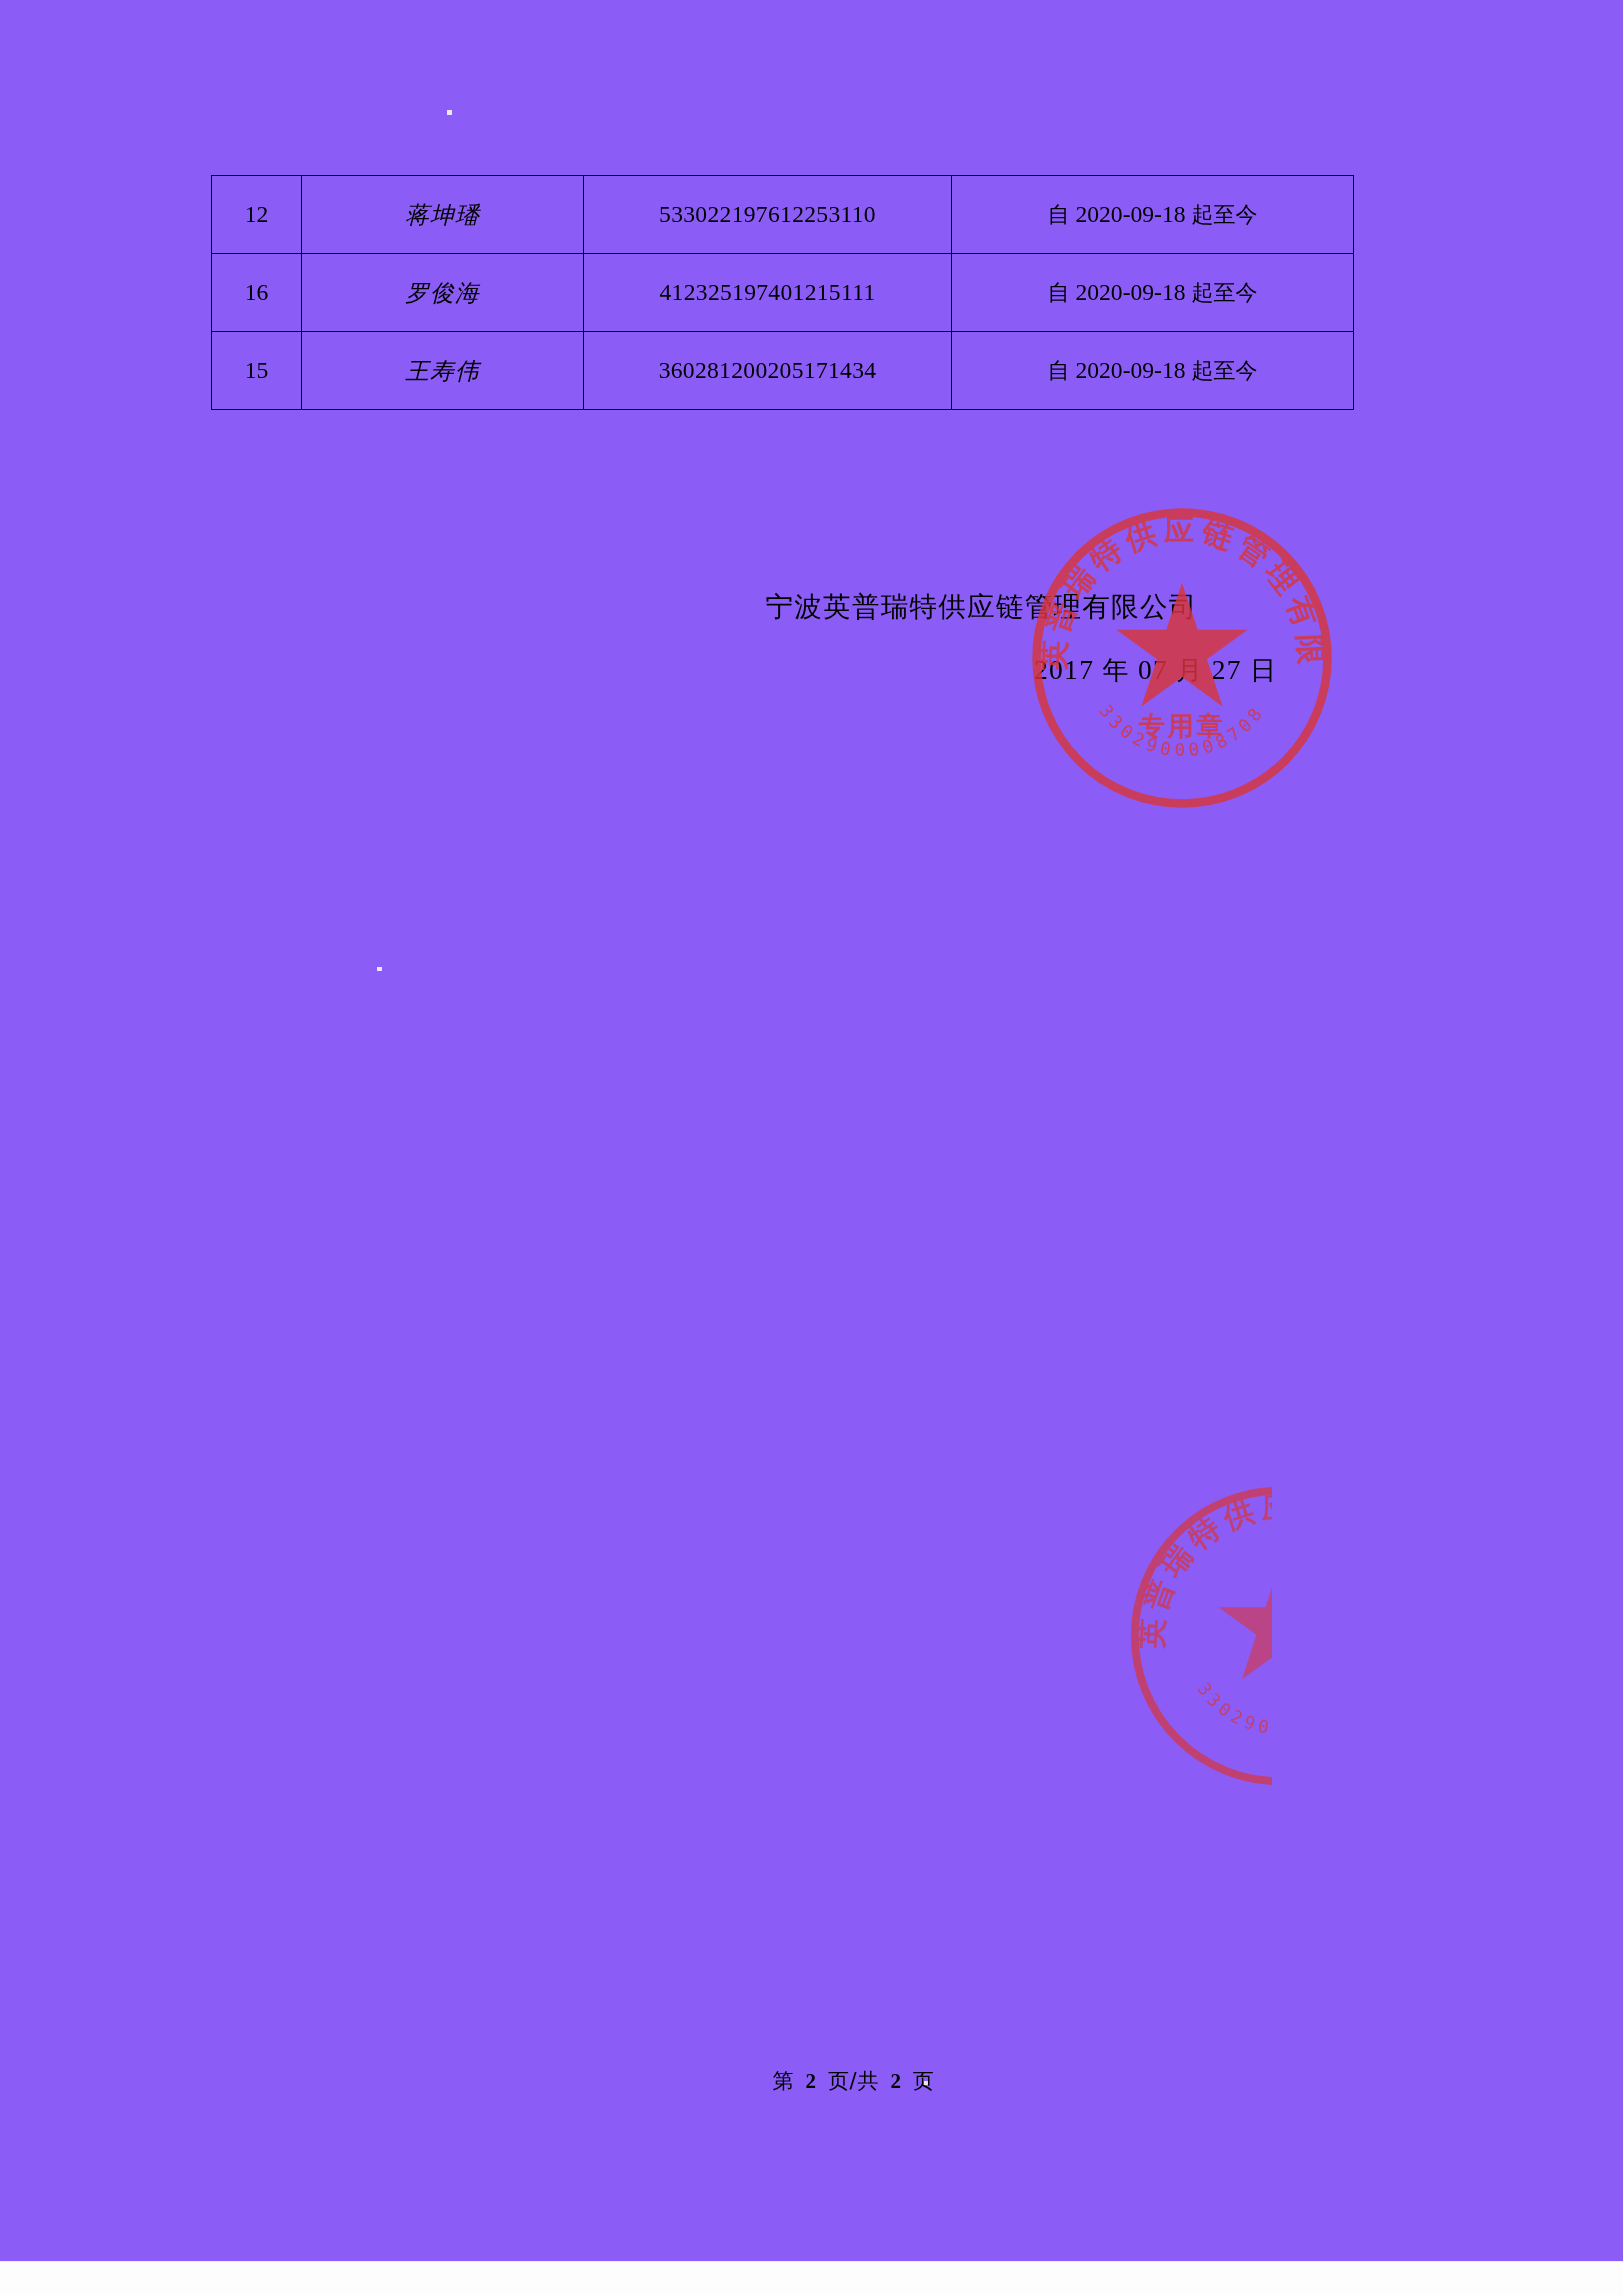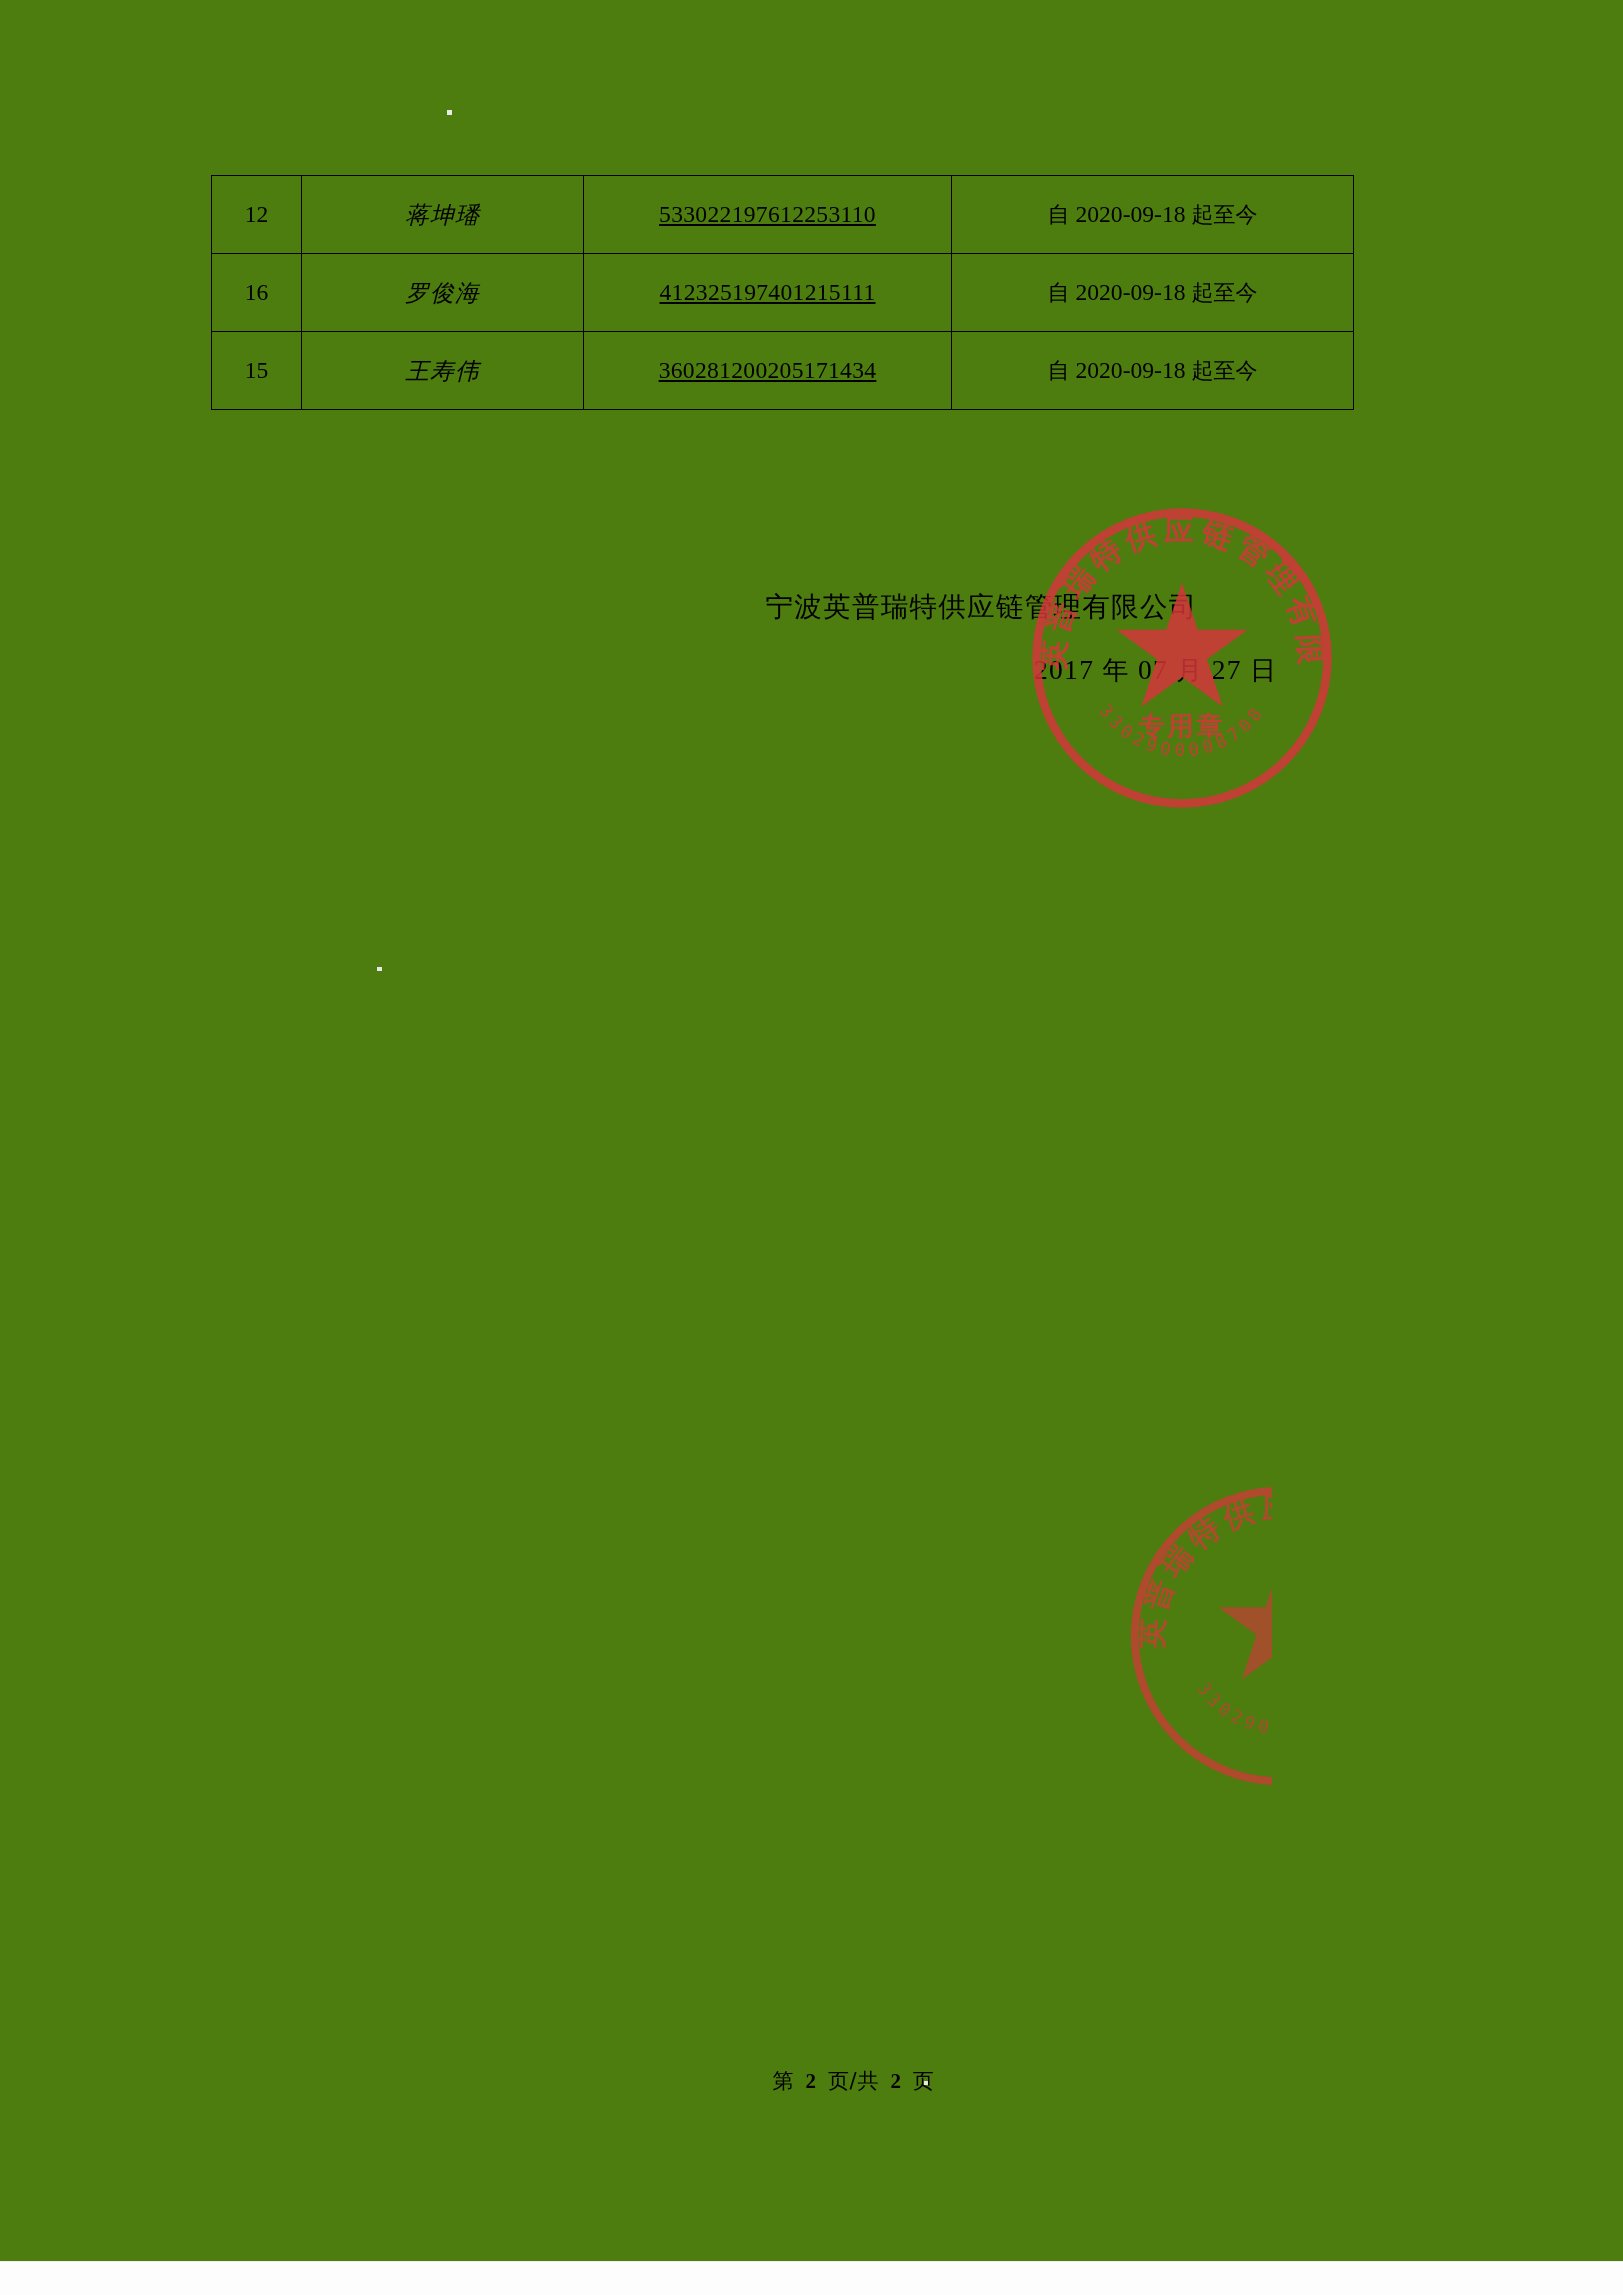--- a/index.html
+++ b/index.html
@@ -8,21 +8,21 @@
     background: #ffffff;
   }
   body {
     font-family: "Liberation Serif", serif;
     color: #000000;
   }
   .page {
     position: relative;
     width: 1623px;
     height: 2295px;
-    background: #4d7c0f;
+    background: #8b5cf6;
     overflow: hidden;
   }
 
   
   .table-wrap {
     position: absolute;
     left: 211px;
     top: 175px;
     width: 1138px;
   }
@@ -35,21 +35,21 @@
     border: 1.3px solid #000000;
     height: 77px;
     text-align: center;
     vertical-align: middle;
     font-size: 23.6px;
     font-family: "Liberation Serif", serif;
     padding: 0;
   }
   td.col-index { width: 89px; }
   td.col-name  { width: 281px; font-family: "DejaVu Sans", sans-serif; font-size: 23.6px; letter-spacing: 1.3px; font-style: italic; }
-  td.col-id    { width: 367px; font-size: 23.6px; letter-spacing: 0.3px; text-decoration: underline; }
+  td.col-id    { width: 367px; font-size: 23.6px; letter-spacing: 0.3px; }
   td.col-period{ width: 401px; font-size: 23.6px; }
   .cn { font-family: "DejaVu Sans", sans-serif; font-size: 22px; }
 
   
   .sign-block {
     position: absolute;
     left: 759px;
     top: 589px;
     width: 589px;
     text-align: left;

